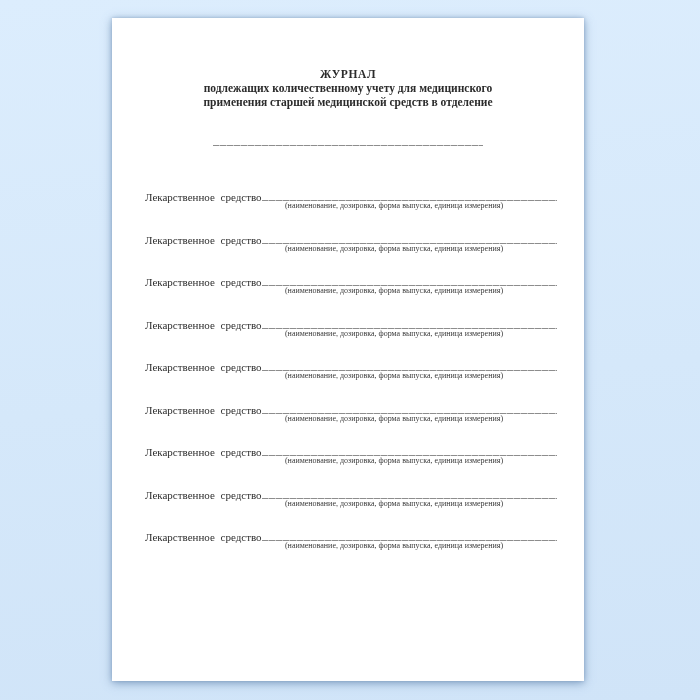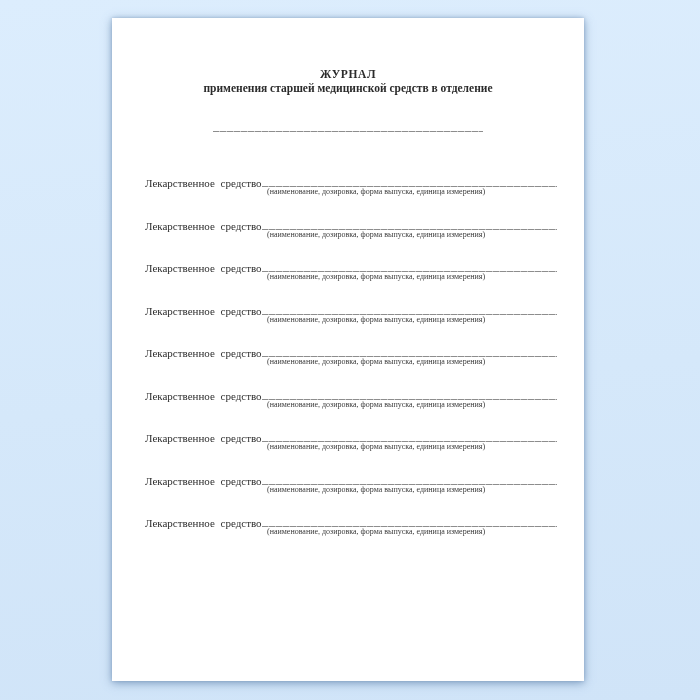--- a/index.html
+++ b/index.html
@@ -65,32 +65,33 @@
     flex: 1;
     height: 13px;
     background-image: repeating-linear-gradient(90deg, #8d8d8d 0 6px, #c4c4c4 6px 7px);
     background-size: 100% 1px;
     background-repeat: no-repeat;
     background-position: 0 bottom;
   }
   .entry-caption {
     margin-left: 122px;
     padding-right: 36px;
-    text-align: left;
+    text-align: center;
     font-size: 8px;
     line-height: 10px;
     color: #3a3a3a;
   }
 </style>
 </head>
 <body>
 
 <div class="page">
   <div class="title-block">
     <div class="title-line1">ЖУРНАЛ</div>
+    <div class="title-line3">подлежащих количественному учету для медицинского</div>
     <div class="title-line4">применения старшей медицинской средств в отделение</div>
   </div>
 
   <div class="dept-line"></div>
 
   <div class="entries" id="entries">
   <div class="entry">
     <div class="entry-row">
       <span class="entry-label">Лекарственное средство</span>
       <span class="entry-fill"></span>

